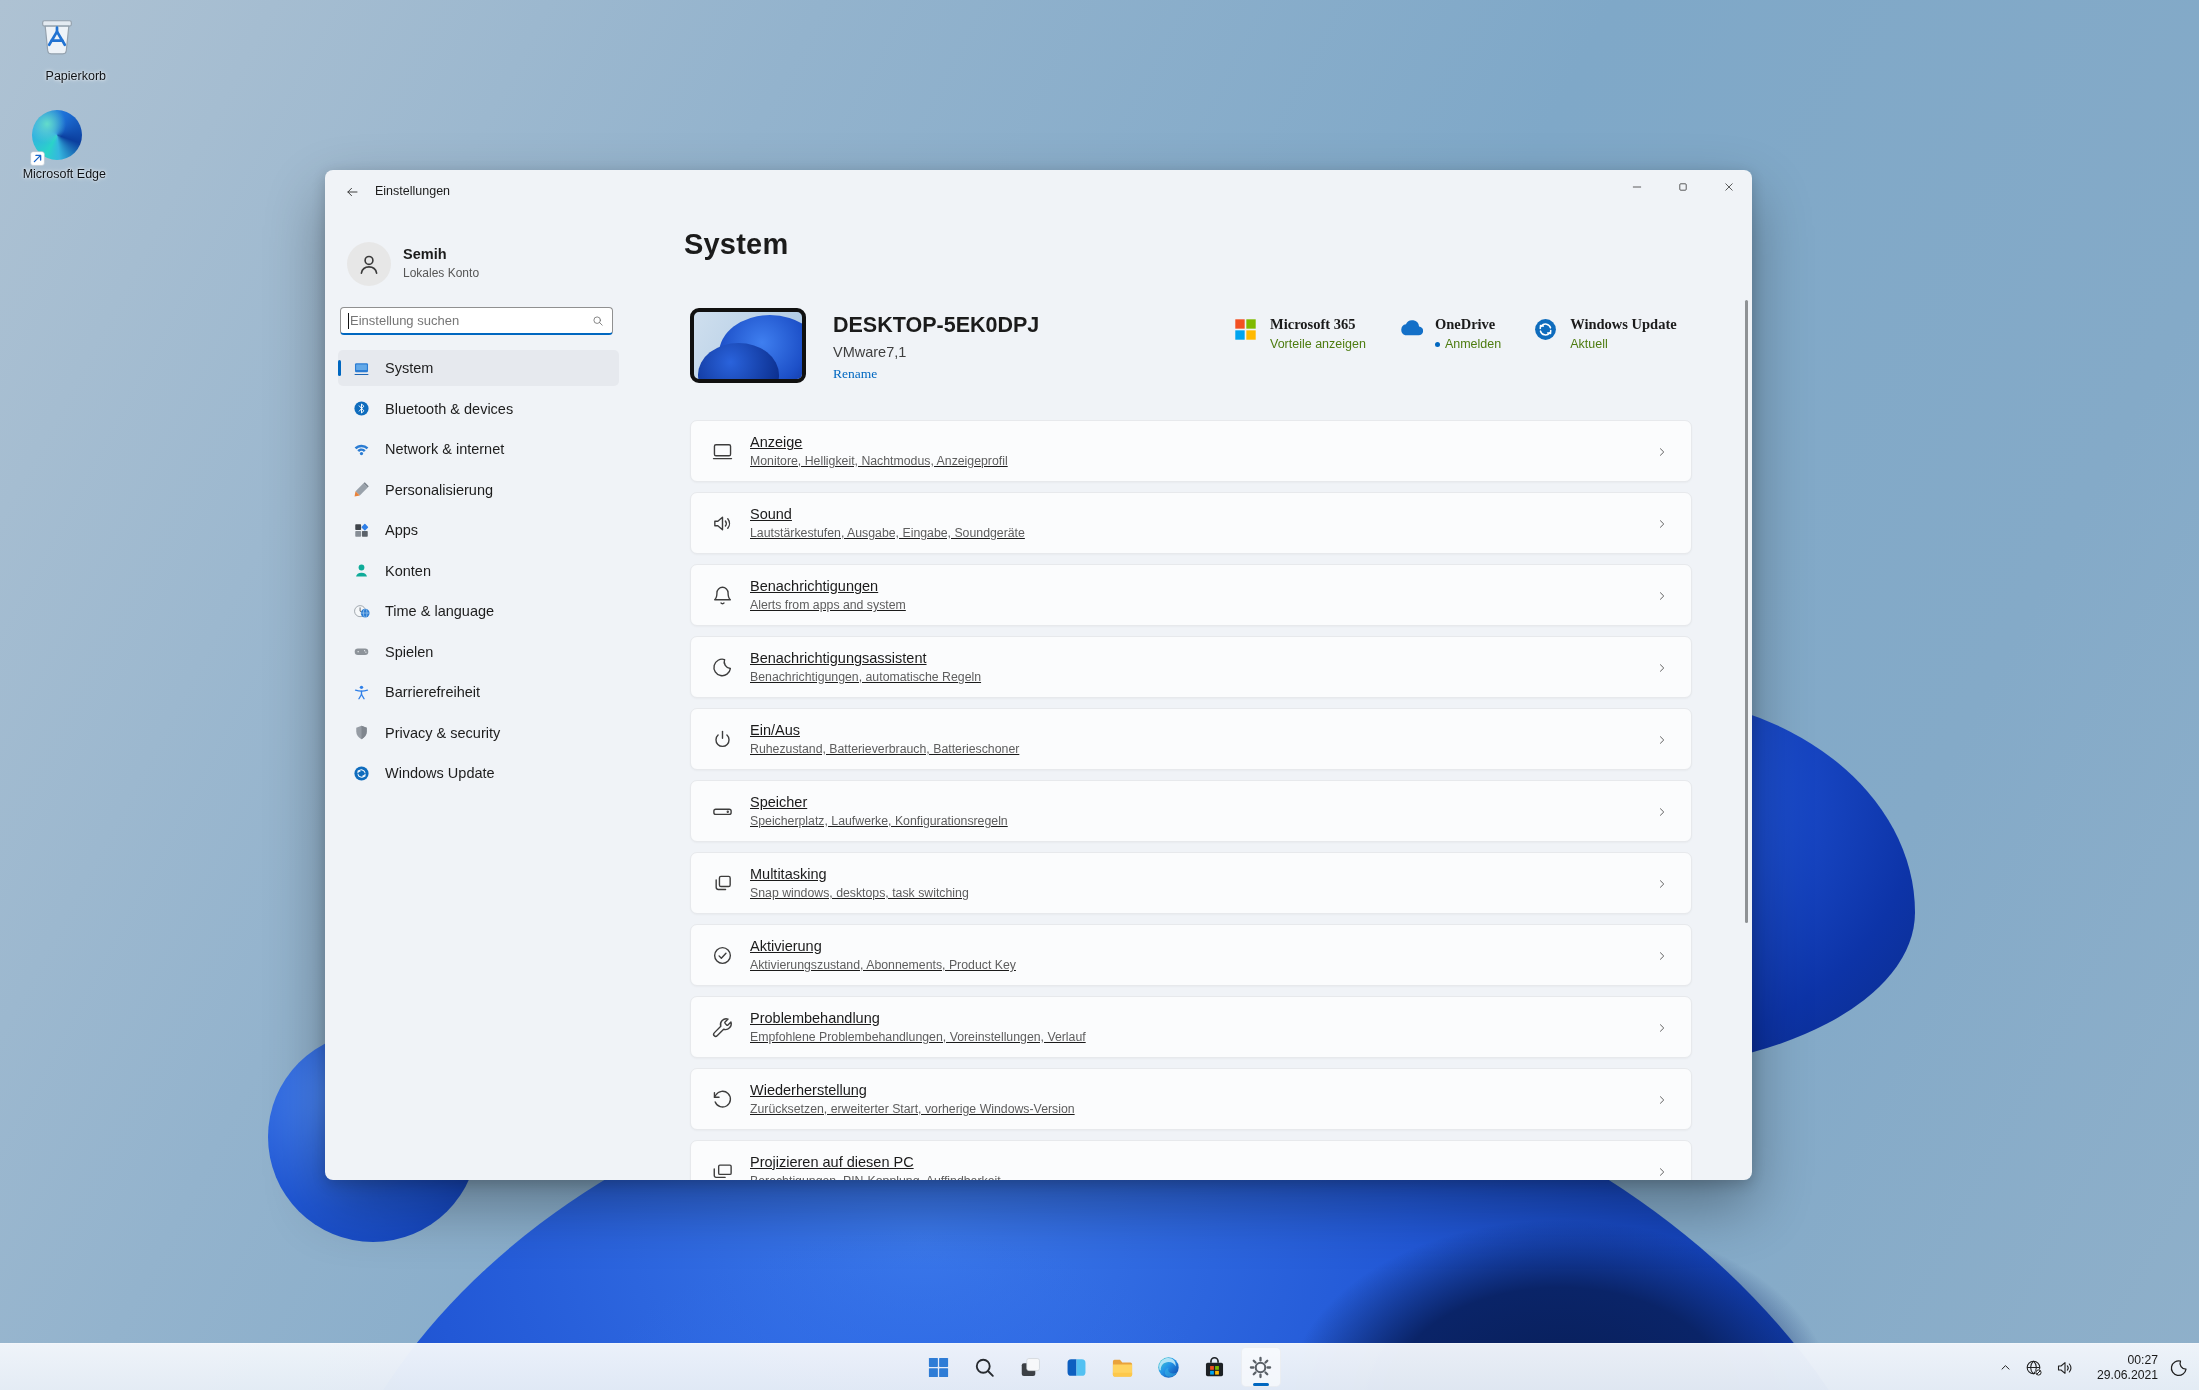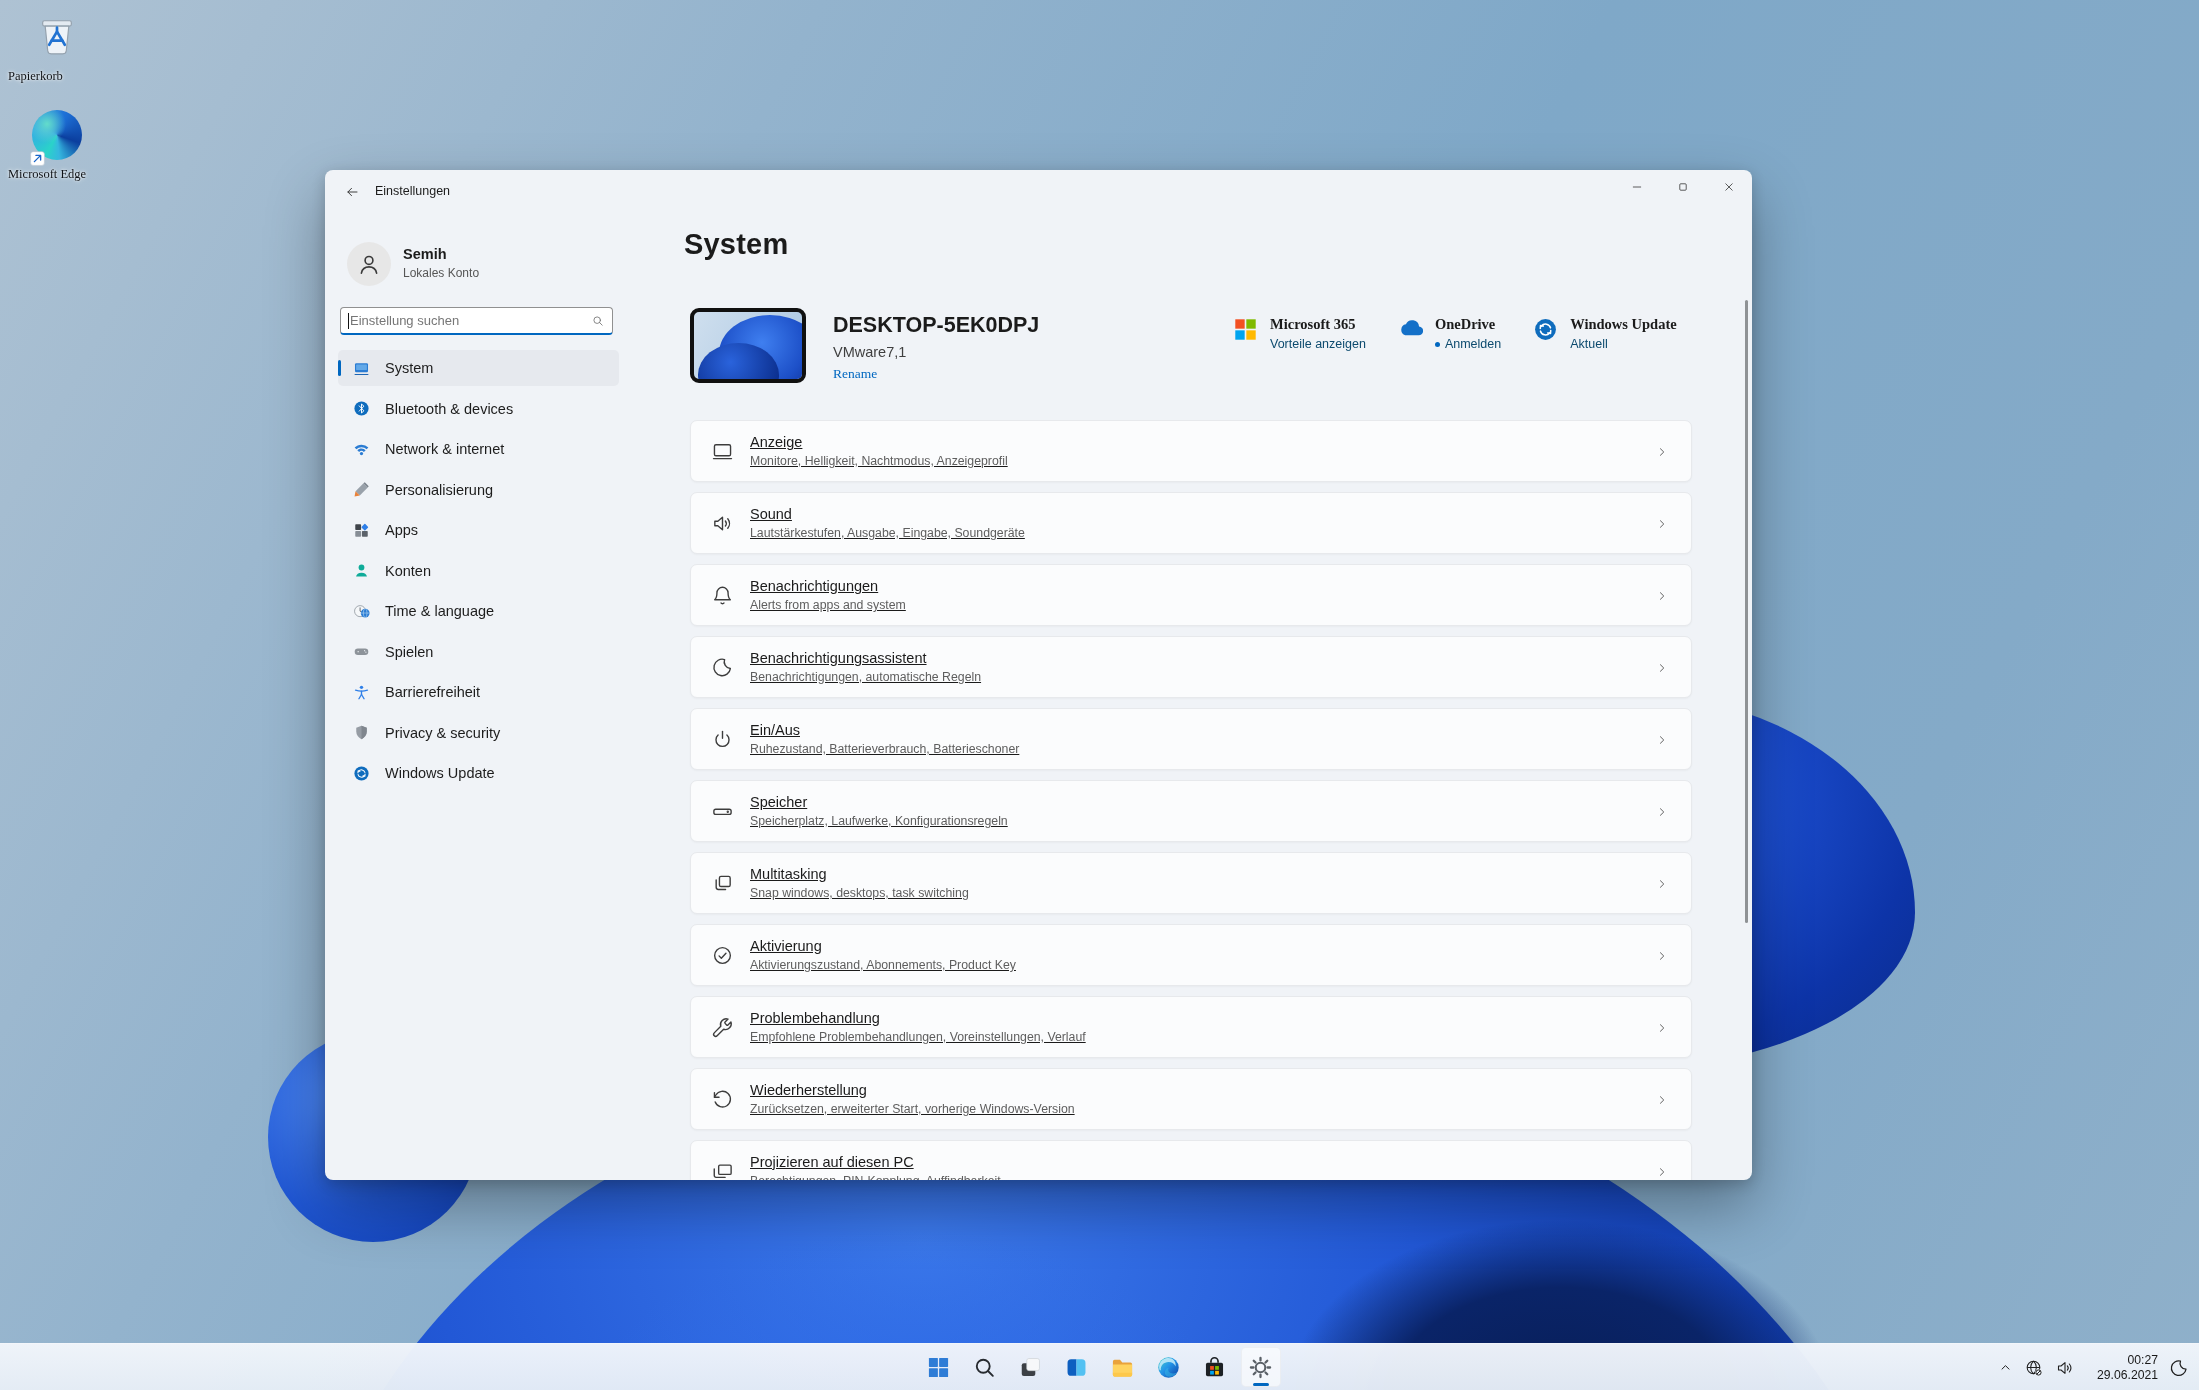--- a/index.html
+++ b/index.html
@@ -18,21 +18,21 @@
     background:radial-gradient(circle at 32% 30%,#4b86f2 0%,#2057d4 55%,#0e3bae 100%);}
   .bloom-mound{left:300px;top:1042px;width:1640px;height:1000px;
     border-radius:50% 50% 0 0/62% 70% 0 0;
     background:radial-gradient(ellipse at 38% 20%,#3b78ea 0%,#2258d6 34%,#123fb4 58%,#0a2d8e 78%,#071f63 100%);}
   .bloom-dark{left:1180px;top:1150px;width:760px;height:500px;
     background:radial-gradient(closest-side,#081e57 0%,#0a2468 45%,rgba(8,30,87,0) 72%);}
   .bloom-fold{left:430px;top:1135px;width:950px;height:620px;
     background:radial-gradient(closest-side,#2f6ce8 0%,rgba(47,108,232,0) 70%);}
 
   
-  .desk-icon{position:absolute;width:98px;text-align:left;cursor:default;font-family:Liberation Serif, serif;}
+  .desk-icon{position:absolute;width:98px;text-align:right;cursor:default;}
   .desk-icon .ico{width:54px;height:54px;margin:0 auto;position:relative;}
   .desk-icon .lbl{margin-top:3px;font-size:12.5px;line-height:1.15;color:#0d1116;
     text-shadow:0 0 4px rgba(255,255,255,.85),0 0 2px rgba(255,255,255,.8);}
   .edge-ball{width:50px;height:50px;margin:2px auto 0;border-radius:50%;
     background:radial-gradient(circle at 30% 28%,#63dccb 0%,rgba(99,220,203,0) 38%),
                conic-gradient(from 210deg,#2ad3c9,#35a7e8 22%,#1d6fd6 48%,#0b3e9e 72%,#35b7df 90%,#2ad3c9 100%);}
   .shortcut{position:absolute;left:0;bottom:-2px;width:15px;height:15px;}
 
   
   .win{position:absolute;left:325px;top:170px;width:1427px;height:1010px;border-radius:8px;
@@ -81,21 +81,21 @@
     background:radial-gradient(circle at 42% 36%,#3f7ff0 0%,#1d50c8 55%,#0c2f96 88%);}
   .thumb .b2{position:absolute;left:4%;bottom:-42%;width:75%;height:95%;border-radius:50%;
     background:radial-gradient(circle at 40% 30%,#2a63dc 0%,#0a2d8c 80%);}
   .dev-name{position:absolute;left:143px;top:5px;font-size:21.5px;font-weight:600;white-space:nowrap;}
   .dev-model{position:absolute;left:143px;top:36px;font-size:14.5px;color:#3f3f3f;}
   .dev-rename{position:absolute;left:143px;top:58px;font-size:13.5px;color:var(--accent,#0067c0);cursor:pointer;font-family:Liberation Serif, serif;}
   .status-row{position:absolute;left:549px;top:102px;display:flex;gap:32px;}
   .status-item{display:flex;gap:12px;}
   .status-ico{width:25px;height:25px;flex:none;margin-top:1px;}
   .status-title{font-size:14.5px;font-weight:600;white-space:nowrap;font-family:Liberation Serif, serif;}
-  .status-sub{font-size:12.5px;color:#0c4a6e;margin-top:4px;white-space:nowrap;}
+  .status-sub{font-size:12.5px;color:#4d7c0f;margin-top:4px;white-space:nowrap;}
   .status-sub .bullet{display:inline-block;width:5px;height:5px;border-radius:50%;
     background:var(--accent,#0067c0);margin-right:5px;vertical-align:1.5px;}
   .rows{position:absolute;left:6px;top:206px;width:1002px;}
   .srow{position:relative;height:62px;margin-bottom:10px;background:#fbfcfd;
     border:1px solid #e7e9ec;border-radius:7px;display:flex;align-items:center;
     padding-left:20px;box-shadow:0 1px 2px rgba(0,0,0,.035);cursor:default;}
   .row-ico{width:23px;height:23px;flex:none;}
   .row-text{margin-left:16px;text-decoration:underline;}
   .row-title{font-size:14.5px;color:#1b1b1b;}
   .row-sub{font-size:12.3px;color:#5e5e5e;margin-top:4px;}

